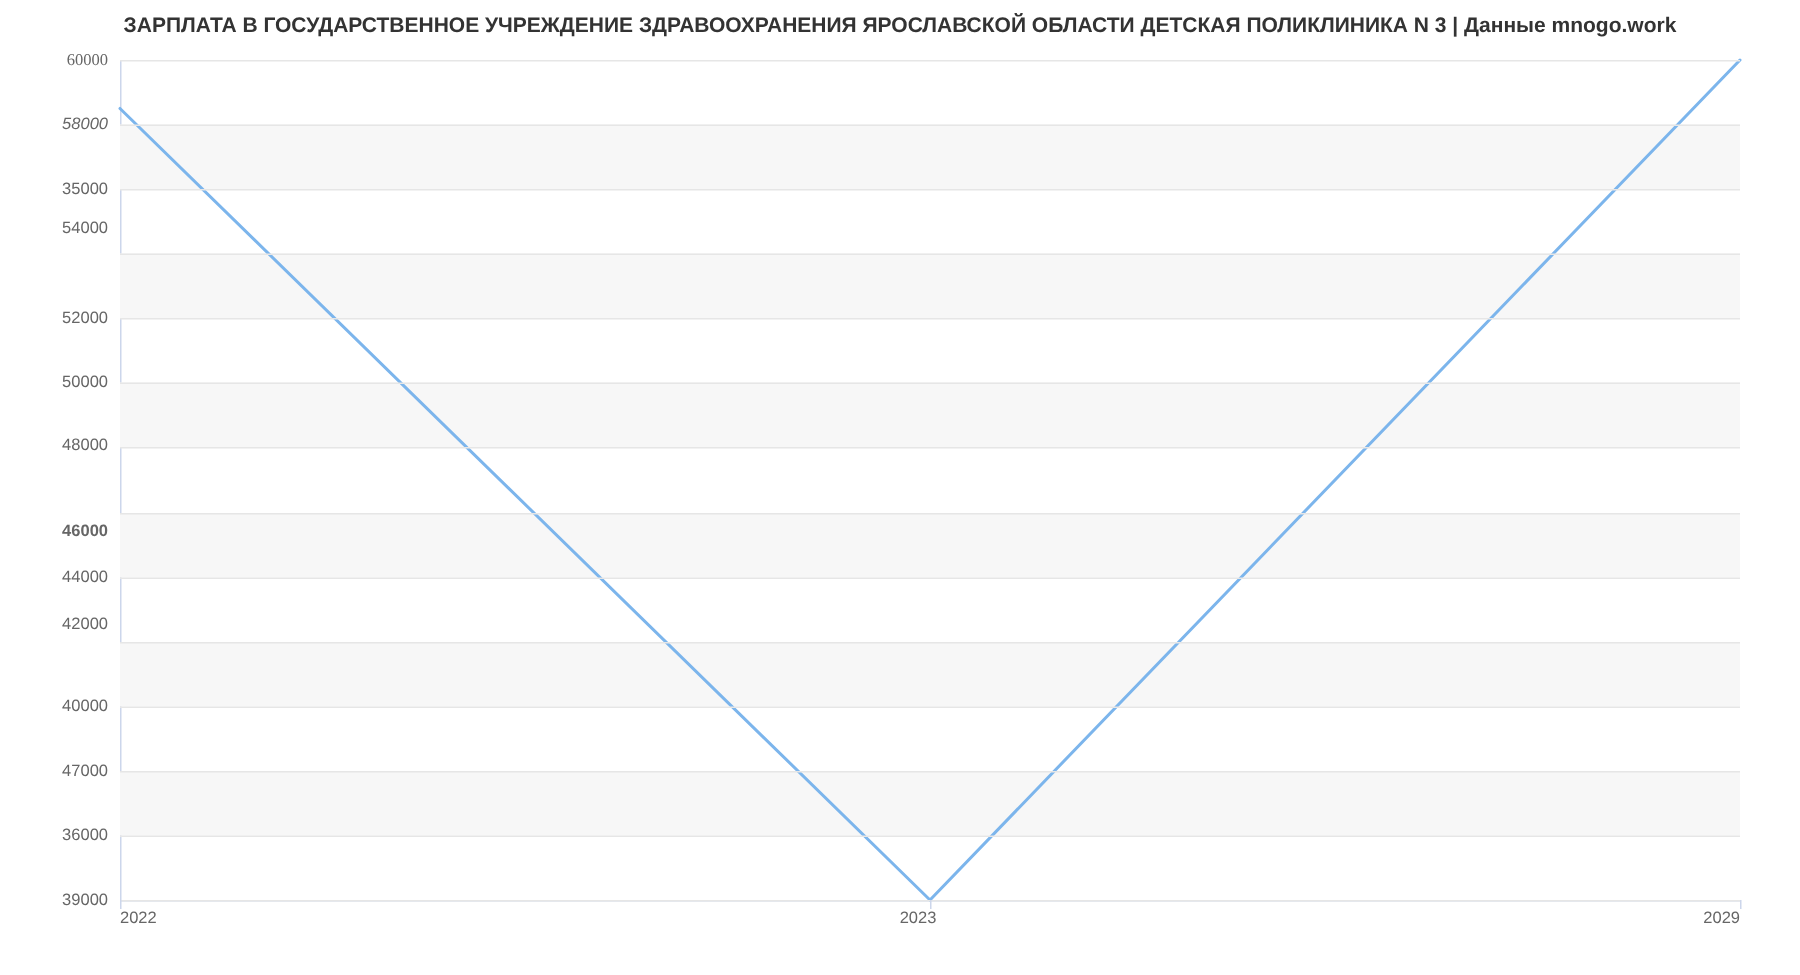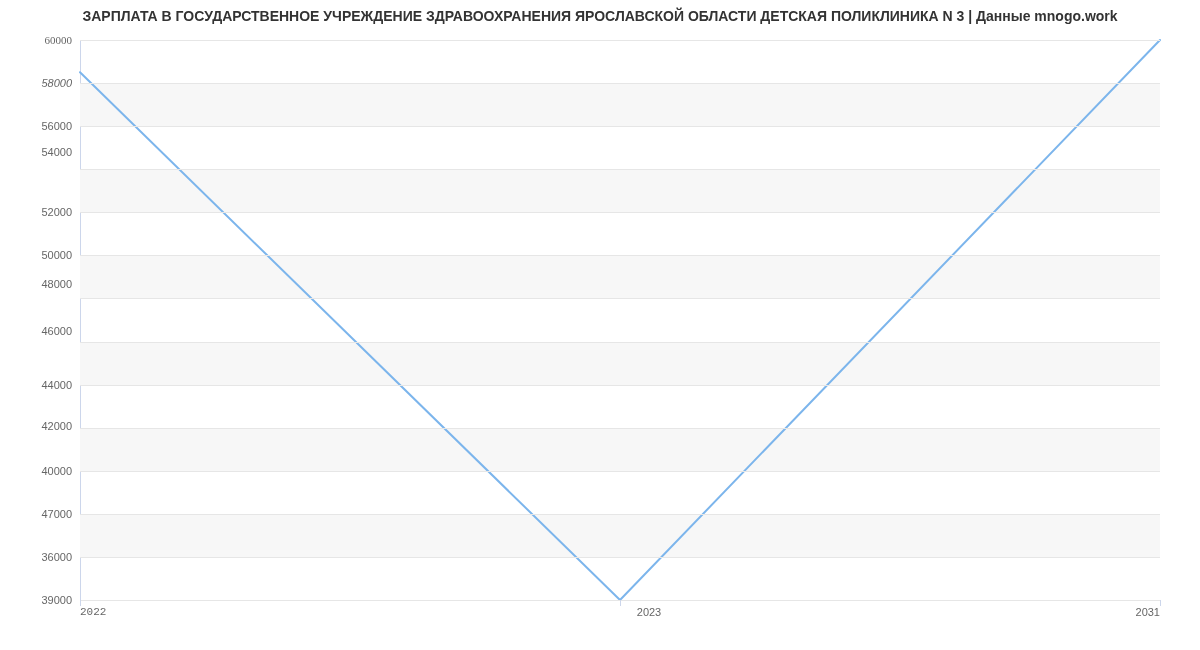--- a/index.html
+++ b/index.html
@@ -111,39 +111,39 @@
       </svg>
   <div class="grid-line" style="top: 560px;"></div>
       <div class="y-tick" style="top: 560px;">39000</div>
       <div class="grid-line" style="top: 516.923px;"></div>
       <div class="y-tick" style="top: 516.923px;">36000</div>
       <div class="grid-line" style="top: 473.846px;"></div>
       <div class="y-tick" style="top: 473.846px;">47000</div>
       <div class="grid-line" style="top: 430.769px;"></div>
       <div class="y-tick" style="top: 430.769px;">40000</div>
       <div class="grid-line" style="top: 387.692px;"></div>
-      <div class="y-tick" style="top: 386px;">42000</div>
+      <div class="y-tick" style="top: 376px;">42000</div>
       <div class="grid-line" style="top: 344.615px;"></div>
       <div class="y-tick" style="top: 344.615px; margin-left: 48px;">44000</div>
       <div class="grid-line" style="top: 301.538px;"></div>
-      <div class="y-tick" style="top: 291px;">46000</div>
+      <div class="y-tick" style="top: 314px; font-weight: bold;">46000</div>
       <div class="grid-line" style="top: 258.462px;"></div>
-      <div class="y-tick" style="top: 244px;">48000</div>
+      <div class="y-tick" style="top: 257px;">48000</div>
       <div class="grid-line" style="top: 215.385px;"></div>
       <div class="y-tick" style="top: 215.385px;">50000</div>
       <div class="grid-line" style="top: 172.308px;"></div>
       <div class="y-tick" style="top: 172.308px;">52000</div>
       <div class="grid-line" style="top: 129.231px;"></div>
       <div class="y-tick" style="top: 112px;">54000</div>
       <div class="grid-line" style="top: 86.1538px;"></div>
-      <div class="y-tick" style="top: 86.1538px;">56000</div>
+      <div class="y-tick" style="top: 86.1538px;">35000</div>
       <div class="grid-line" style="top: 43.0769px;"></div>
       <div class="y-tick" style="top: 43.0769px; font-style: italic;">58000</div>
       <div class="grid-line" style="top: 0px;"></div>
       <div class="y-tick" style="top: 0px; font-family: Liberation Serif, serif;">60000</div>
       <div class="x-tick-mark" style="left: 0px;"></div>
-      <div class="x-tick" style="left: 0px; transform: translateX(0px); font-family: Liberation Mono, monospace;">2022</div>
+      <div class="x-tick" style="left: 0px; transform: translateX(0px);">2022</div>
       <div class="x-tick-mark" style="left: 540px;"></div>
-      <div class="x-tick" style="left: 569px;">2023</div>
+      <div class="x-tick" style="left: 532px;">2023</div>
       <div class="x-tick-mark" style="left: 1080px;"></div>
-      <div class="x-tick" style="left: 1080px; transform: translateX(-100%);">2031</div>
+      <div class="x-tick" style="left: 1080px; transform: translateX(-100%);">2029</div>
     </div>
 </div>
 
 </body></html>

